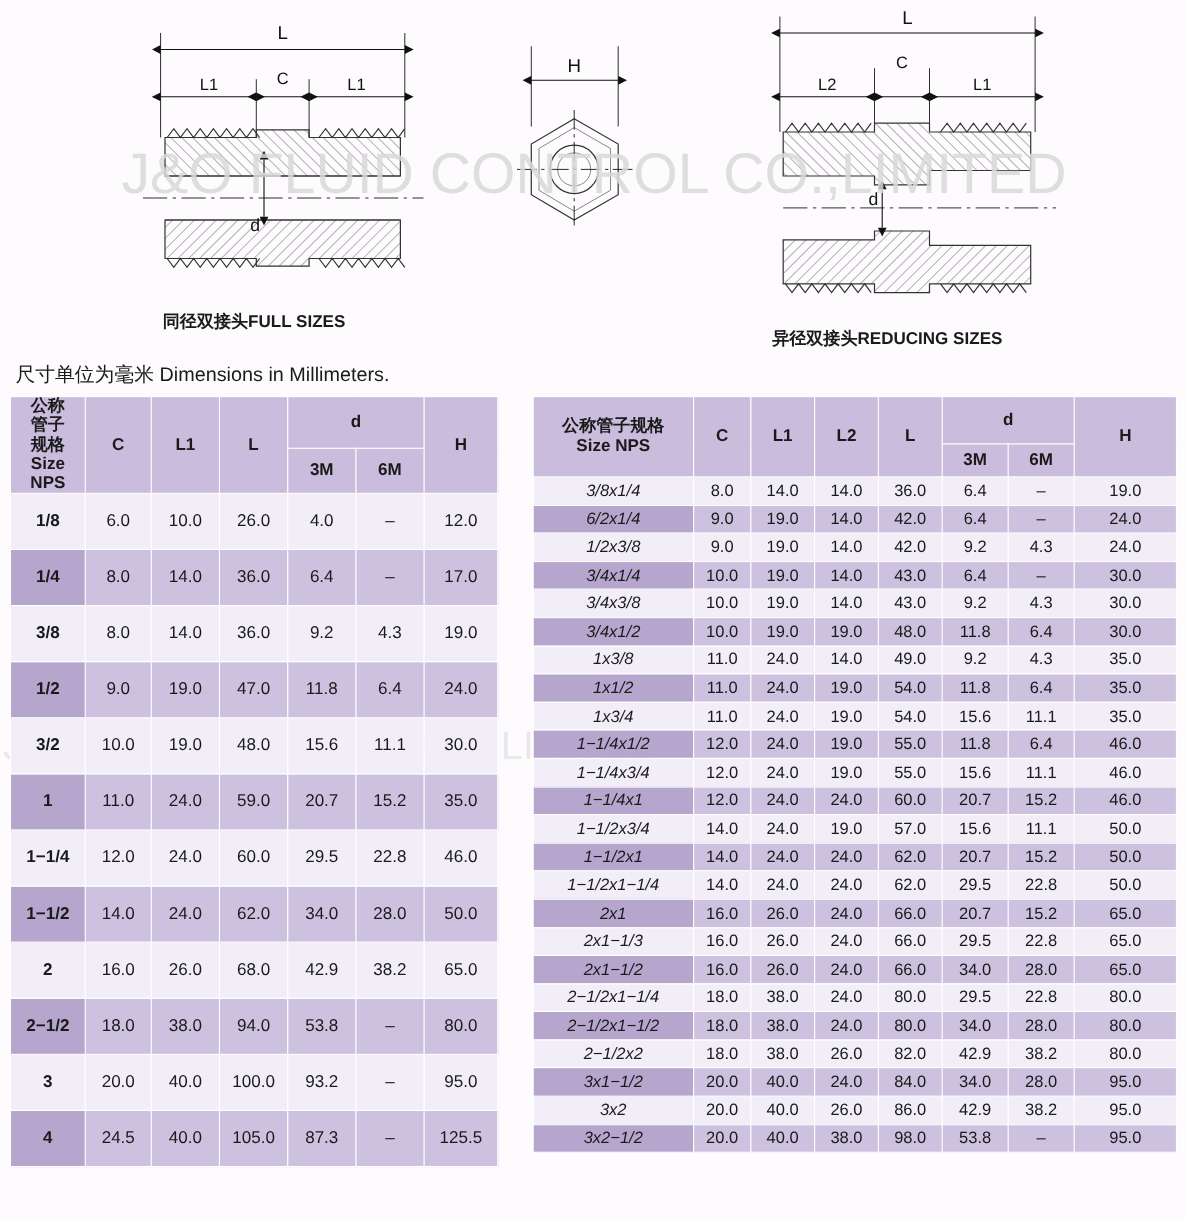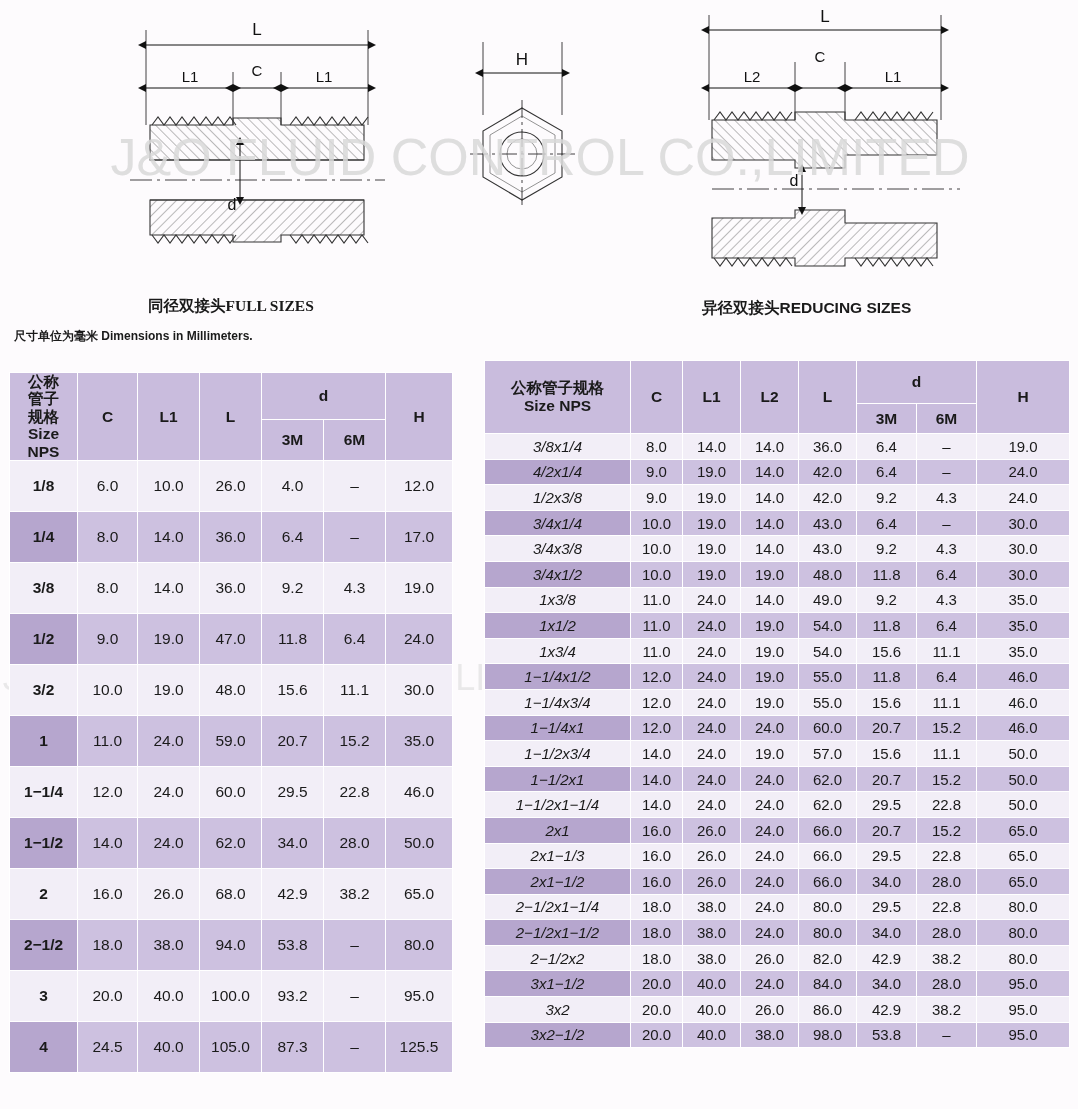--- a/index.html
+++ b/index.html
@@ -32,29 +32,29 @@
   }
 
   
   .caption {
     position: absolute;
     font-size: 15.5px;
     font-weight: bold;
     color: #1a1a1a;
     white-space: nowrap;
   }
-  #caption-full { left: 148px; top: 296px; font-family: Liberation Serif, serif; }
+  #caption-full { left: 148px; top: 282px; }
   #caption-reducing { left: 702px; top: 298px; text-align: center; }
 
   #dim-note {
     position: absolute;
     left: 14px;
     top: 328px;
-    font-size: 12px;
-    font-weight: bold;
+    font-size: 18px;
+    font-weight: normal;
     color: #1a1a1a;
     white-space: nowrap;
   }
 
   
   table {
     border-collapse: collapse;
     table-layout: fixed;
     font-size: 15px;
   }
@@ -66,21 +66,21 @@
     font-weight: normal;
     padding: 0;
   }
 
   
   #table-full-wrap {
     position: absolute;
     left: 9px;
     top: 360px;
   }
-  #table-full { width: 443px; margin-top: 12px; }
+  #table-full { width: 443px; }
   #table-full th {
     background: #c9bcdd;
     font-weight: bold;
     font-size: 15.5px;
     line-height: 1.12;
   }
   #table-full td {
     height: 50px;
     font-size: 15.5px;
   }
@@ -402,21 +402,21 @@
           <td>3/8x1/4</td>
           <td>8.0</td>
           <td>14.0</td>
           <td>14.0</td>
           <td>36.0</td>
           <td>6.4</td>
           <td class="cell-dash">–</td>
           <td>19.0</td>
         </tr>
         <tr>
-          <td>4/2x1/4</td>
+          <td>6/2x1/4</td>
           <td>9.0</td>
           <td>19.0</td>
           <td>14.0</td>
           <td>42.0</td>
           <td>6.4</td>
           <td class="cell-dash">–</td>
           <td>24.0</td>
         </tr>
         <tr>
           <td>1/2x3/8</td>

